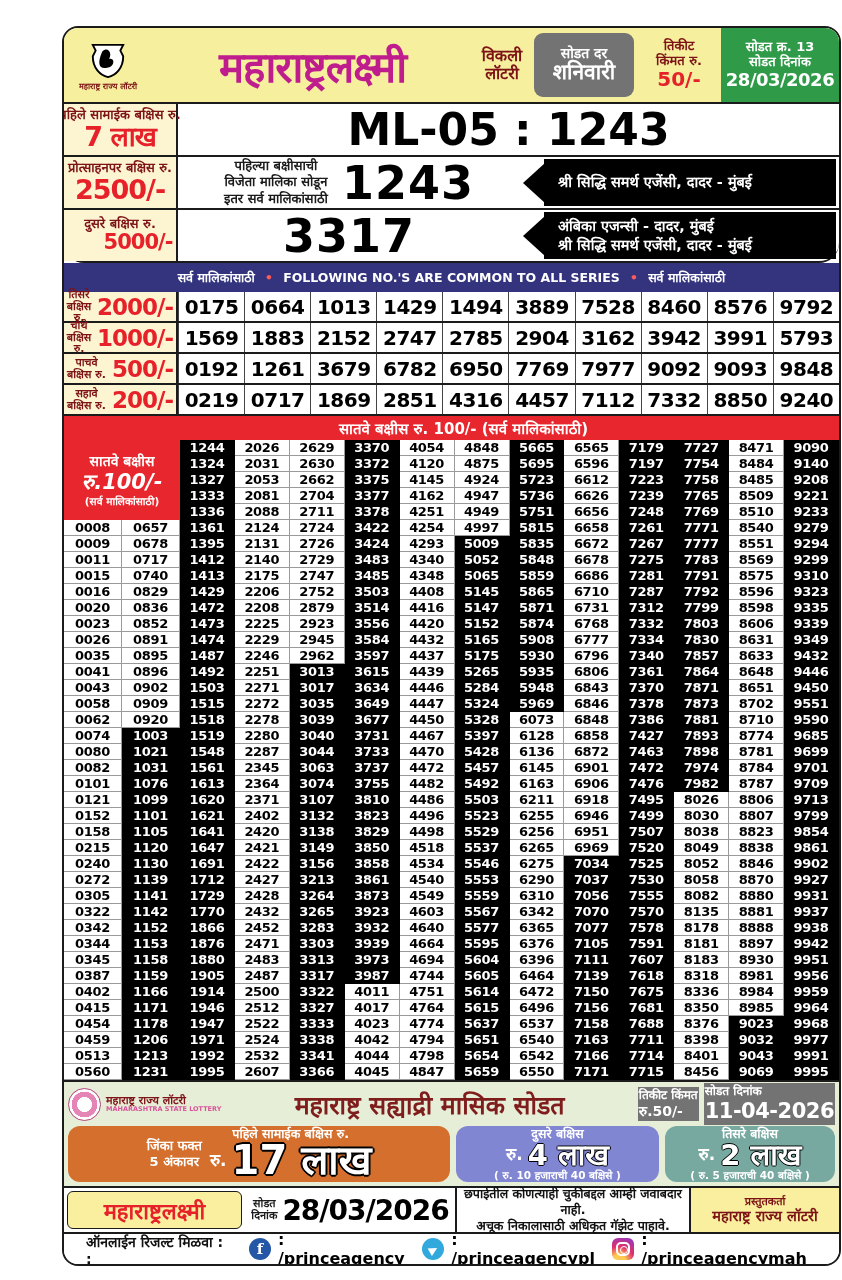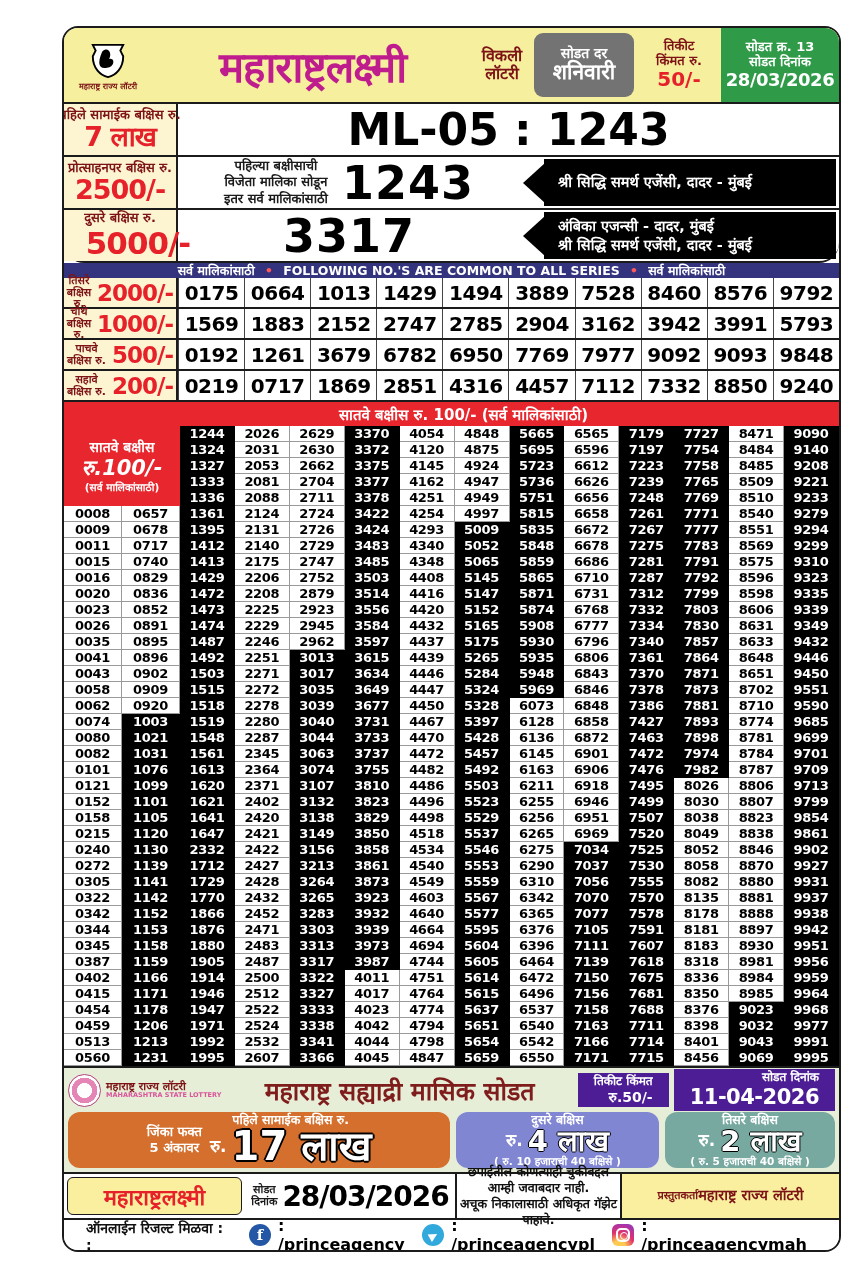--- a/index.html
+++ b/index.html
@@ -30,34 +30,34 @@
   .g2 { font-size:13px; font-weight:bold; }
   .g3 { font-size:18px; font-weight:bold; letter-spacing:-0.5px; }
 
   
   .top-row { display:flex; align-items:stretch; border-bottom:2px solid #1b1b1b; background:#fff; }
   .row-a { height:53px; } .row-b { height:53px; } .row-c { height:53px;border-radius:20px; }
   .left-cell { width:114px; background:#fdf5d2; border-right:2px solid #1b1b1b;
     display:flex; flex-direction:column; align-items:center; justify-content:center; line-height:1.1; text-align:center; }
   .lc-label { font-size:13px; font-weight:bold; color:#7d1316; white-space:nowrap; }
   .lc-amount { font-size:27px; font-weight:bold; color:#e62129; letter-spacing:-1px; }
-  .row-c .lc-amount { font-size:31px;margin-left:36px; }
+  .row-c .lc-amount { font-size:21px;margin-left:36px; }
   .ml-result { flex:1; display:flex; align-items:center; justify-content:center;
     font-size:44px; font-weight:bold; color:#000; letter-spacing:0px; }
   .mid-cell { flex:1; display:flex; align-items:center; justify-content:center; gap:14px; }
   .note { font-size:13px; font-weight:bold; color:#1b1b1b; text-align:center; line-height:1.25; }
   .big-num { font-size:46px; font-weight:bold; color:#000; letter-spacing:1px; }
   .agency-box { position:relative; width:292px; margin:2px 3px 2px 24px; background:#000; color:#fff;
     display:flex; flex-direction:column; justify-content:center; padding-left:14px; line-height:1.3; }
   .agency-box .aline { font-size:14.5px; font-weight:bold; white-space:nowrap; }
   .agency-box::before { content:""; position:absolute; left:-21px; top:50%; transform:translateY(-50%);
     border-top:20px solid transparent; border-bottom:20px solid transparent; border-right:22px solid #000; }
 
   
-  .navy-band { height:15px; background:#33337e; color:#fff; display:flex; align-items:center; justify-content:center;
+  .navy-band { height:29px; background:#33337e; color:#fff; display:flex; align-items:center; justify-content:center;
     gap:10px; font-size:12.5px; font-weight:bold; }
   .navy-band .bullet { color:#ff5a5a; font-size:13px; }
 
   
   .prize-row { display:flex; height:31px; border-bottom:2px solid #1b1b1b; background:#fff; }
   .prize-label { width:114px; background:#fdf5d2; border-right:2px solid #1b1b1b; display:flex;
     align-items:center; justify-content:flex-end; padding-right:3px; gap:3px; }
   .pl-name { font-size:11px; font-weight:bold; color:#7d1316; line-height:1.05; text-align:center; flex:1; }
   .pl-amount { font-size:23px; font-weight:bold; color:#e62129; letter-spacing:-1px; white-space:nowrap; }
   .prize-nums { flex:1; display:flex; }
@@ -79,21 +79,21 @@
 
   
   .promo { background:#e7eed8; border-top:2px solid #1b1b1b; padding:3px 4px 4px 4px; }
   .promo-top { display:flex; align-items:center; height:38px; gap:5px; }
   .roundel { width:33px; height:33px; border-radius:50%; flex:0 0 33px;
     background:radial-gradient(circle,#fff 0 34%,#e585b5 35% 58%,#fff 59% 72%,#d8569a 73% 100%); border:1px solid #b24580; }
   .promo-logo-caption { line-height:1.05; }
   .plc1 { font-size:11px; font-weight:bold; color:#7d1316; white-space:nowrap; }
   .plc2 { font-size:6.5px; font-weight:bold; color:#d8569a; white-space:nowrap; }
   .promo-title { flex:1; text-align:center; font-size:25px; font-weight:bold; color:#7f1d1d; white-space:nowrap; }
-  .promo-black { background:#4c1d95; color:#fff; text-align:right; padding:2px 16px; line-height:1.15; }
+  .promo-black { background:#737373; color:#fff; text-align:left; padding:2px 1px; line-height:1.15; }
   .pb1 { font-size:12px; font-weight:bold; }
   .pb2 { font-size:14px; font-weight:bold; }
   .pd  { font-size:21px; font-weight:bold; letter-spacing:-0.5px; }
   .promo-bottom { display:flex; gap:6px; margin-top:3px; height:56px; }
   .promo-box { border-radius:12px; color:#fff; display:flex; align-items:center; justify-content:center; }
   .promo-box.orange { flex:0 0 382px; background:#d46f2d; gap:8px; }
   .pside { text-align:center; font-size:13px; font-weight:bold; line-height:1.2; }
   .pcenter { text-align:center; line-height:1.0; }
   .top-label { font-size:12.5px; font-weight:bold; }
   .amt-row { display:flex; align-items:center; justify-content:center; gap:5px; }
@@ -108,21 +108,21 @@
   
   .bottom { border-top:2px solid #1b1b1b; background:#fff; }
   .b-row1 { display:flex; align-items:stretch; height:46px; border-bottom:2px solid #1b1b1b; }
   .b-brand { width:175px; margin:3px; background:#f9ef9e; border:1.5px solid #1b1b1b; border-radius:6px;
     display:flex; align-items:center; justify-content:center; font-size:22px; font-weight:bold; color:#e62129; }
   .b-date { width:212px; border-right:2px solid #1b1b1b; display:flex; align-items:center; justify-content:center; gap:5px; }
   .b-date-label { font-size:11px; font-weight:bold; color:#1b1b1b; line-height:1.1; text-align:center; }
   .b-date-val { font-size:28px; font-weight:bold; color:#000; letter-spacing:-1px; }
   .b-disc { flex:1; border-right:2px solid #1b1b1b; display:flex; flex-direction:column; align-items:center;
     justify-content:center; font-size:12.5px; font-weight:bold; color:#111; line-height:1.3; text-align:center; }
-  .b-presenter { width:217px; display:flex; flex-direction:row; align-items:center; justify-content:center;
+  .b-presenter { width:148px; display:flex; flex-direction:column; align-items:center; justify-content:center;
     background:#f9ef9e; line-height:1.2; }
   .p1 { font-size:11px; font-weight:bold; color:#7d1316; }
   .p2 { font-size:14.5px; font-weight:bold; color:#7d1316; }
   .b-row2 { height:30px; display:flex; align-items:center; padding:0 22px; gap:7px; }
   .b-online { font-size:14px; font-weight:bold; color:#111; margin-right:10px; }
   .b-handle { font-size:16px; font-weight:bold; color:#000; }
   .sicon { width:22px; height:22px; border-radius:50%; display:inline-flex; align-items:center; justify-content:center; flex:0 0 22px; }
   .sicon.fb { background:#2457a5; color:#fff; font-weight:bold; font-size:15px; font-family:"DejaVu Serif","Liberation Serif",serif; }
   .sicon.tg { background:#32a9dc; color:#fff; }
   .tg-g { font-size:11px; transform:rotate(-30deg); display:inline-block; }
@@ -656,21 +656,21 @@
       <div class="tcell light">4518</div>
       <div class="tcell dark">5537</div>
       <div class="tcell light">6265</div>
       <div class="tcell light">6969</div>
       <div class="tcell dark">7520</div>
       <div class="tcell light">8049</div>
       <div class="tcell light">8838</div>
       <div class="tcell dark">9861</div>
       <div class="tcell light">0240</div>
       <div class="tcell dark">1130</div>
-      <div class="tcell dark">2332</div>
+      <div class="tcell dark">1691</div>
       <div class="tcell light">2422</div>
       <div class="tcell dark">3156</div>
       <div class="tcell dark">3858</div>
       <div class="tcell light">4534</div>
       <div class="tcell dark">5546</div>
       <div class="tcell light">6275</div>
       <div class="tcell dark">7034</div>
       <div class="tcell dark">7525</div>
       <div class="tcell light">8052</div>
       <div class="tcell light">8846</div>

